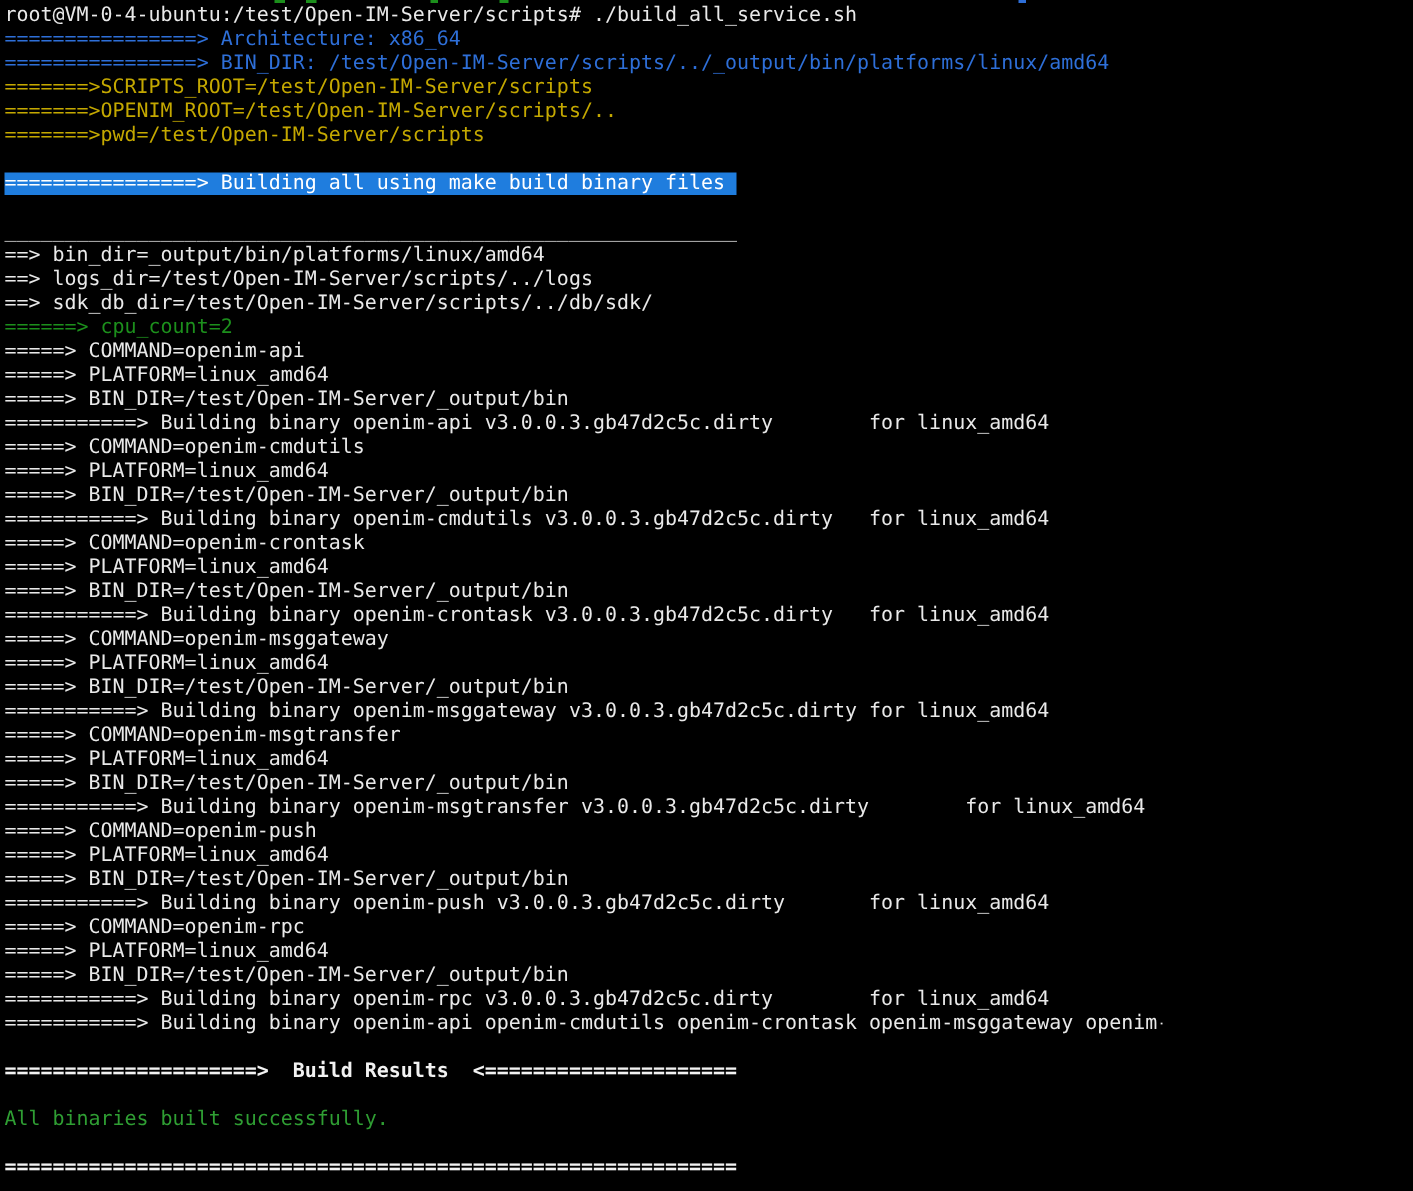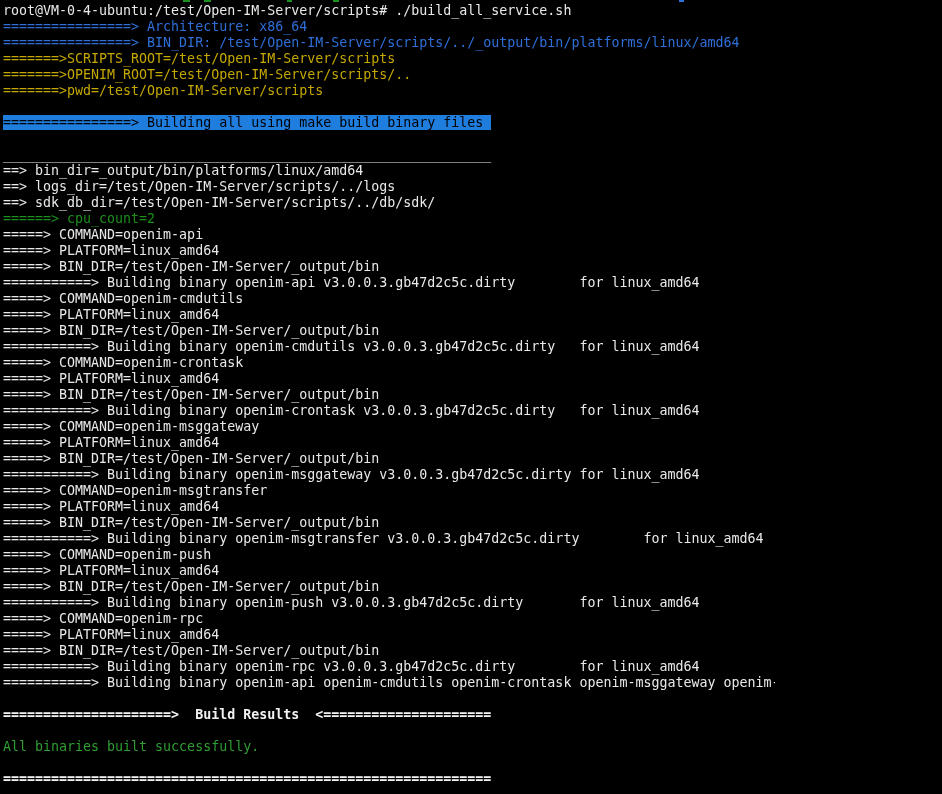--- a/index.html
+++ b/index.html
@@ -59,21 +59,21 @@
       <div class="frag" style="left: 900px; width: 8px; background: rgb(46, 111, 216);"></div>
     </div>
   <div id="term">
       <div class="line" style="color: rgb(233, 233, 233);">root@VM-0-4-ubuntu:/test/Open-IM-Server/scripts# ./build_all_service.sh</div>
       <div class="line" style="color: rgb(46, 111, 216);">================&gt; Architecture: x86_64</div>
       <div class="line" style="color: rgb(46, 111, 216);">================&gt; BIN_DIR: /test/Open-IM-Server/scripts/../_output/bin/platforms/linux/amd64</div>
       <div class="line" style="color: rgb(196, 168, 0);">=======&gt;SCRIPTS_ROOT=/test/Open-IM-Server/scripts</div>
       <div class="line" style="color: rgb(196, 168, 0);">=======&gt;OPENIM_ROOT=/test/Open-IM-Server/scripts/..</div>
       <div class="line" style="color: rgb(196, 168, 0);">=======&gt;pwd=/test/Open-IM-Server/scripts</div>
       <div class="line" style="color: rgb(233, 233, 233);"> </div>
-      <div class="line"><span class="hl" style="background: rgb(31, 125, 222); color: #000000;">================&gt; Building all using make build binary files </span></div>
+      <div class="line"><span class="hl" style="background: rgb(31, 125, 222); color: #ffffff;">================&gt; Building all using make build binary files </span></div>
       <div class="line" style="color: rgb(233, 233, 233);"> </div>
       <div class="line" style="color: rgb(220, 220, 220);">_____________________________________________________________</div>
       <div class="line" style="color: rgb(233, 233, 233);">==&gt; bin_dir=_output/bin/platforms/linux/amd64</div>
       <div class="line" style="color: rgb(233, 233, 233);">==&gt; logs_dir=/test/Open-IM-Server/scripts/../logs</div>
       <div class="line" style="color: rgb(233, 233, 233);">==&gt; sdk_db_dir=/test/Open-IM-Server/scripts/../db/sdk/</div>
       <div class="line" style="color: rgb(28, 143, 28);">======&gt; cpu_count=2</div>
       <div class="line" style="color: rgb(233, 233, 233);">=====&gt; COMMAND=openim-api</div>
       <div class="line" style="color: rgb(233, 233, 233);">=====&gt; PLATFORM=linux_amd64</div>
       <div class="line" style="color: rgb(233, 233, 233);">=====&gt; BIN_DIR=/test/Open-IM-Server/_output/bin</div>
       <div class="line" style="color: rgb(233, 233, 233);">===========&gt; Building binary openim-api v3.0.0.3.gb47d2c5c.dirty        for linux_amd64</div>

